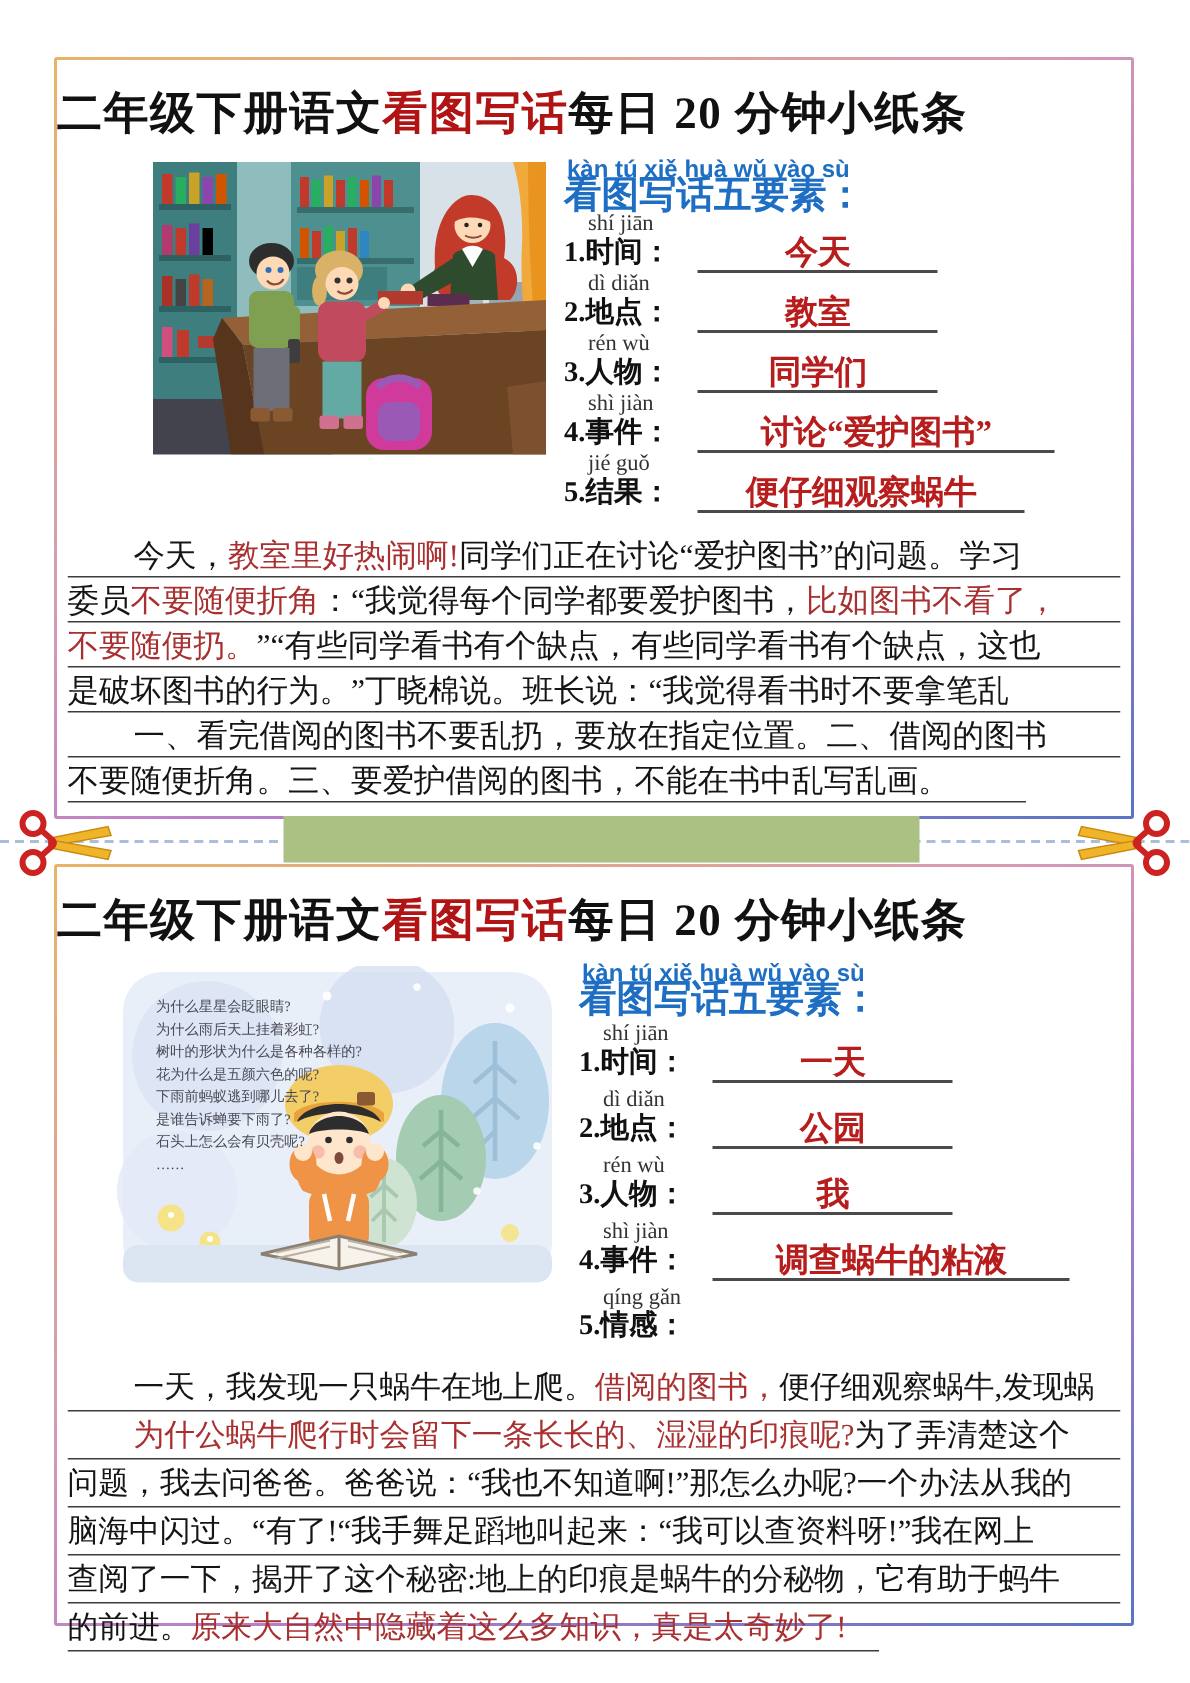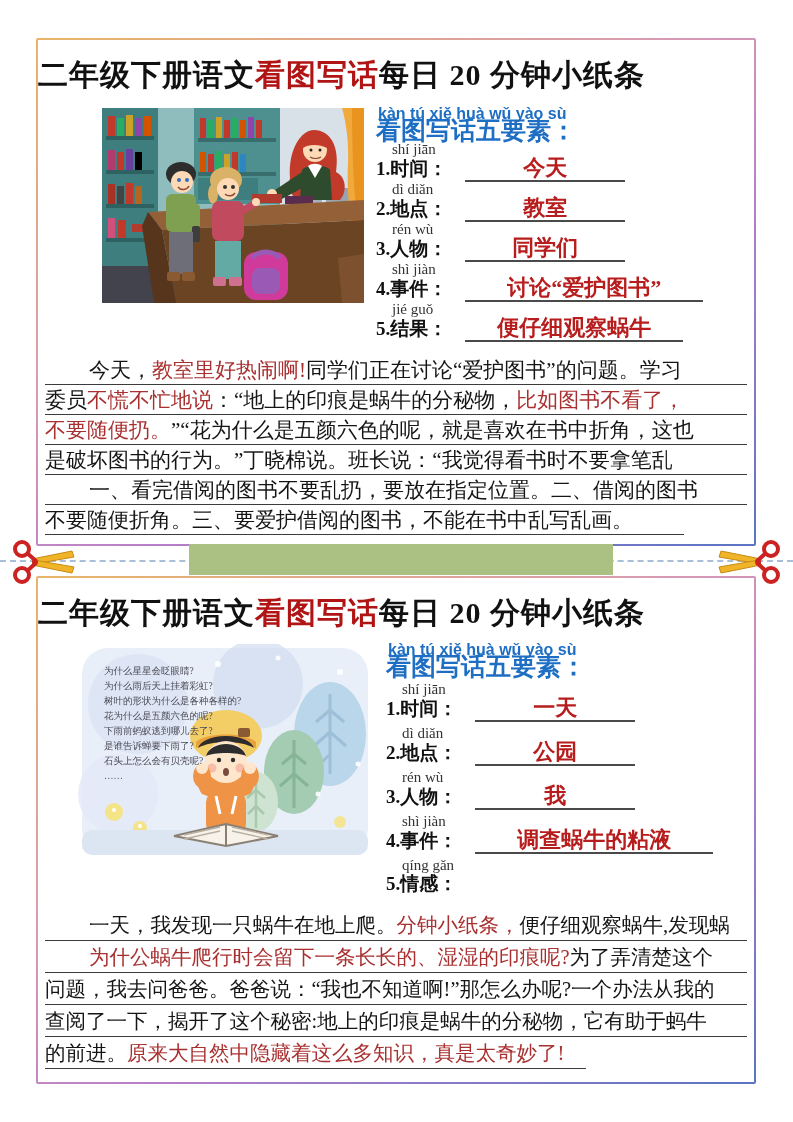--- a/index.html
+++ b/index.html
@@ -221,22 +221,22 @@
         <div class="py">jié guǒ</div>
         <div class="fe-row">
             <span class="label">5.结果：</span>
             <span class="ans-line">便仔细观察蜗牛</span>
           </div>
       </div>
     </div>
   </div>
   <div class="para">
       <div class="pline indent"><span class="seg-k">今天，</span><span class="seg-r">教室里好热闹啊!</span><span class="seg-k">同学们正在讨论“爱护图书”的问题。学习</span></div>
-      <div class="pline"><span class="seg-k">委员</span><span class="seg-r">不慌不忙地说</span><span class="seg-k">：“地上的印痕是蜗牛的分秘物，</span><span class="seg-r">比如图书不看了，</span></div>
-      <div class="pline"><span class="seg-r">不要随便扔。</span><span class="seg-k">”“花为什么是五颜六色的呢，就是喜欢在书中折角，这也</span></div>
+      <div class="pline"><span class="seg-k">委员</span><span class="seg-r">不要随便折角</span><span class="seg-k">：“我觉得每个同学都要爱护图书，</span><span class="seg-r">比如图书不看了，</span></div>
+      <div class="pline"><span class="seg-r">不要随便扔。</span><span class="seg-k">”“有些同学看书有个缺点，有些同学看书有个缺点，这也</span></div>
       <div class="pline"><span class="seg-k">是破坏图书的行为。”丁晓棉说。班长说：“我觉得看书时不要拿笔乱</span></div>
       <div class="pline indent"><span class="seg-k">一、看完借阅的图书不要乱扔，要放在指定位置。二、借阅的图书</span></div>
       <div class="pline" style="--uw: 91%;"><span class="seg-k">不要随便折角。三、要爱护借阅的图书，不能在书中乱写乱画。</span></div>
     </div>
 </div>
 
 <div class="cut-line"></div>
 <div class="green-bar"></div>
 <svg class="scissors left" viewBox="0 0 64 46">
   <polygon points="20,20 60,12 62,18 22,25" fill="#f0b429" stroke="#c98a12" stroke-width="1"></polygon>
@@ -371,19 +371,20 @@
       </div>
       <div class="fe-item wide2">
         <div class="py">qíng gǎn</div>
         <div class="fe-row">
             <span class="label">5.情感：</span>
           </div>
       </div>
     </div>
   </div>
   <div class="para">
-      <div class="pline indent"><span class="seg-k">一天，我发现一只蜗牛在地上爬。</span><span class="seg-r">分钟小纸条，</span><span class="seg-k">便仔细观察蜗牛,发现蜗</span></div>
+      <div class="pline indent"><span class="seg-k">一天，我发现一只蜗牛在地上爬。</span><span class="seg-r">借阅的图书，</span><span class="seg-k">便仔细观察蜗牛,发现蜗</span></div>
       <div class="pline indent"><span class="seg-r">为什公蜗牛爬行时会留下一条长长的、湿湿的印痕呢?</span><span class="seg-k">为了弄清楚这个</span></div>
       <div class="pline"><span class="seg-k">问题，我去问爸爸。爸爸说：“我也不知道啊!”那怎么办呢?一个办法从我的</span></div>
+      <div class="pline"><span class="seg-k">脑海中闪过。“有了!“我手舞足蹈地叫起来：“我可以查资料呀!”我在网上</span></div>
       <div class="pline"><span class="seg-k">查阅了一下，揭开了这个秘密:地上的印痕是蜗牛的分秘物，它有助于蚂牛</span></div>
       <div class="pline" style="--uw: 77%;"><span class="seg-k">的前进。</span><span class="seg-r">原来大自然中隐藏着这么多知识，真是太奇妙了!</span></div>
     </div>
 </div>
 
 </body></html>

